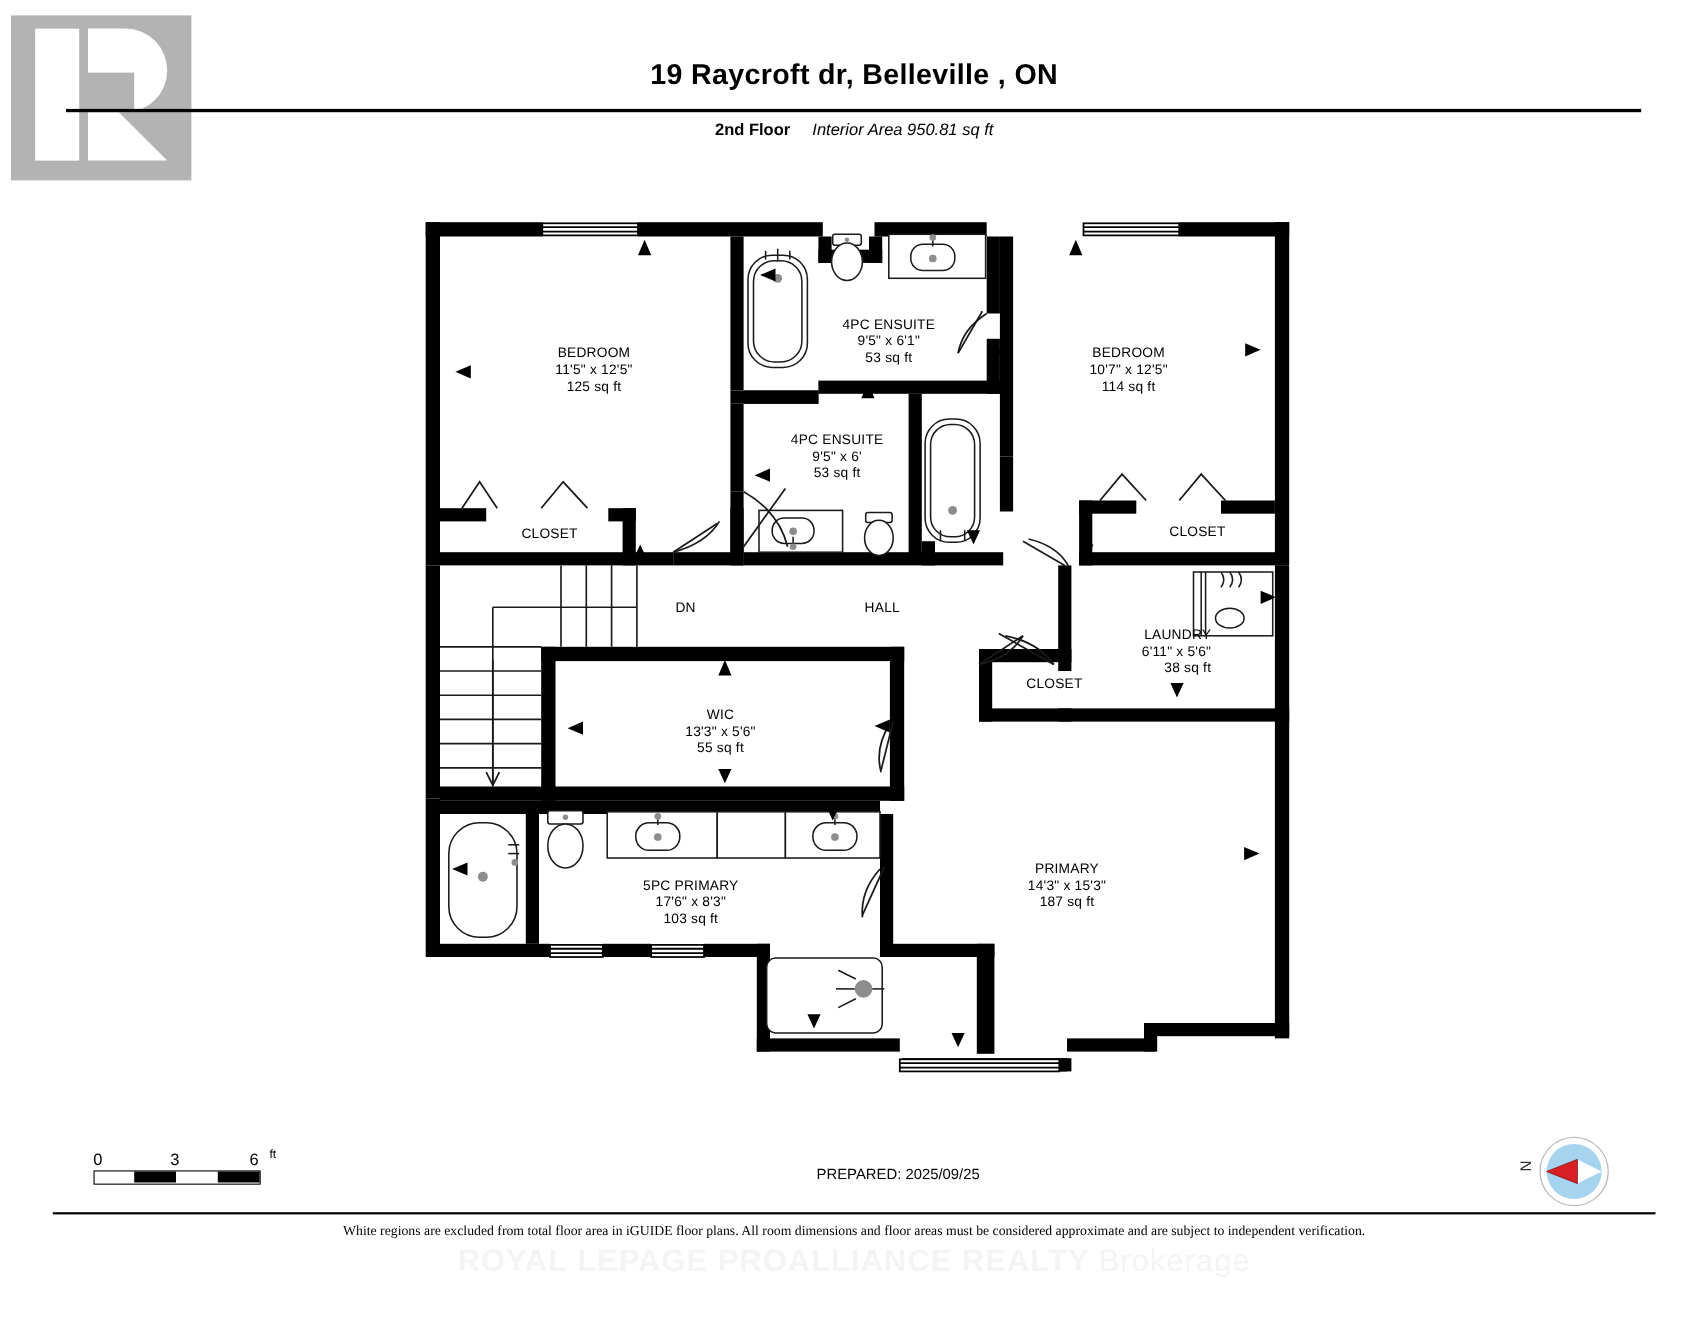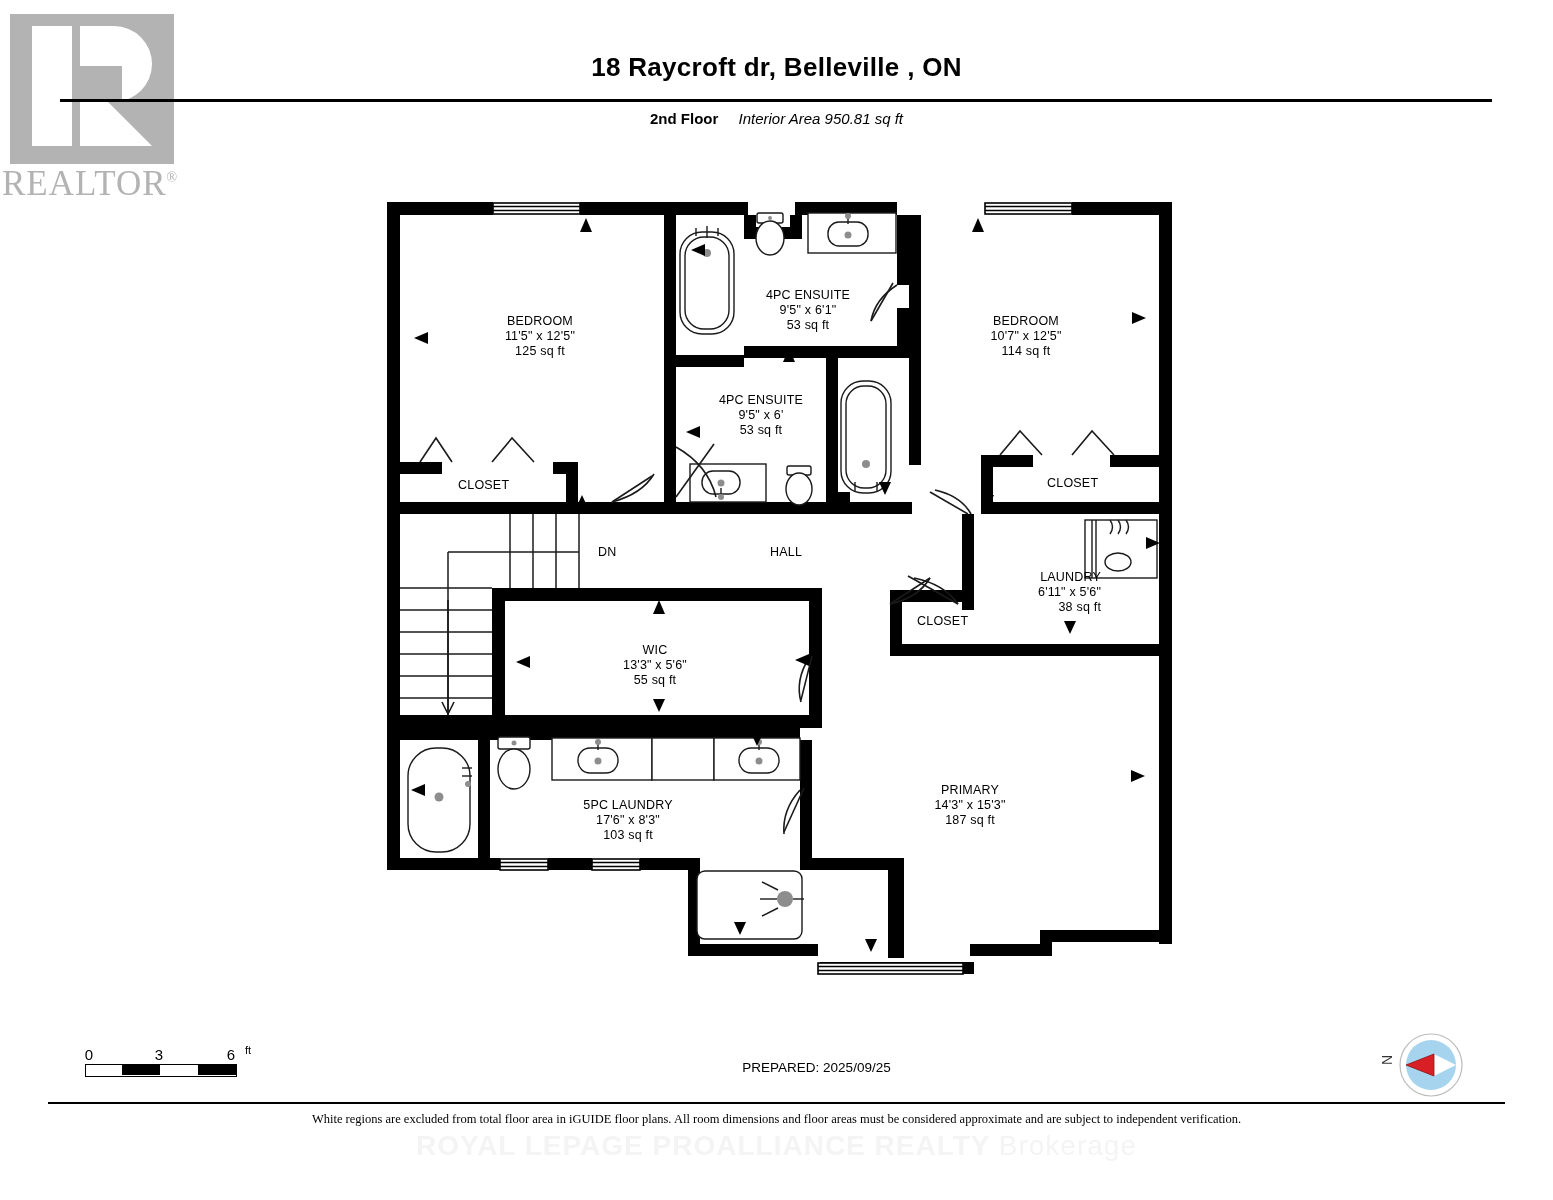--- a/index.html
+++ b/index.html
@@ -24,21 +24,21 @@
 
   
   #floorplan{position:absolute;left:0;top:0;width:1553px;height:1200px;}
 
   
   .room-label{position:absolute;text-align:center;font-size:12.5px;line-height:15px;
       white-space:nowrap;letter-spacing:.2px;}
   .room-label .rl-name{display:block;}
   .room-label .rl-dim{display:block;}
   .room-label .rl-area{display:block;}
-  .plain-label{position:absolute;font-size:12.5px;letter-spacing:.2px;white-space:nowrap;}
+  .plain-label{position:absolute;font-size:12.5px;letter-spacing:.2px;white-space:nowrap;margin-left:16px;}
 
   
   #scalebar{position:absolute;left:85px;top:1046px;}
   #scalebar .ticks{position:relative;height:18px;width:160px;}
   #scalebar .ticks span{position:absolute;top:0;font-size:15px;transform:translateX(-50%);}
   #scalebar .bar{position:relative;width:152px;height:13px;border:1.5px solid #000;box-sizing:border-box;background:#fff;}
   #scalebar .bar i{position:absolute;top:0;height:10px;background:#000;display:block;}
   #scalebar .ft{position:absolute;left:160px;top:-2px;font-size:11px;}
 
   
@@ -60,24 +60,23 @@
 <body>
 
 <div id="realtor-logo">
   <div class="rbox"></div>
   <svg width="164" height="150" viewBox="0 0 164 150">
     <rect x="22" y="12" width="40" height="120" fill="#fff"></rect>
     <path d="M70 12 h34 a38 38 0 0 1 0 76 h-34 z" fill="#fff"></path>
     <path d="M70 60 L142 132 L70 132 Z" fill="#fff"></path>
     <rect x="66" y="52" width="46" height="36" fill="#b3b3b3"></rect>
   </svg>
-  <div class="rword"><span>REALTOR</span><sup>®</sup></div>
-</div>
-
-<div id="page-title">18 Raycroft dr, Belleville , ON</div>
+</div>
+
+<div id="page-title">19 Raycroft dr, Belleville , ON</div>
 <div id="header-rule"></div>
 <div id="floor-line">
   <span class="fl-name">2nd Floor</span>
   <span class="fl-area">Interior Area 950.81 sq ft</span>
 </div>
 
 <svg id="floorplan" viewBox="0 0 1553 1200">
   <g fill="#000">
 
     <rect x="387" y="202" width="106" height="13"></rect>
@@ -371,21 +370,21 @@
   <span class="rl-name">LAUNDRY</span>
   <span class="rl-dim">6'11" x 5'6"</span>
   <span class="rl-area">38 sq ft</span>
 </div>
 <div class="room-label" style="left:655px;top:643px;transform:translateX(-50%)">
   <span class="rl-name">WIC</span>
   <span class="rl-dim">13'3" x 5'6"</span>
   <span class="rl-area">55 sq ft</span>
 </div>
 <div class="room-label" style="left:628px;top:798px;transform:translateX(-50%)">
-  <span class="rl-name">5PC LAUNDRY</span>
+  <span class="rl-name">5PC PRIMARY</span>
   <span class="rl-dim">17'6" x 8'3"</span>
   <span class="rl-area">103 sq ft</span>
 </div>
 <div class="room-label" style="left:970px;top:783px;transform:translateX(-50%)">
   <span class="rl-name">PRIMARY</span>
   <span class="rl-dim">14'3" x 15'3"</span>
   <span class="rl-area">187 sq ft</span>
 </div>
 
 <div class="plain-label" style="left:458px;top:478px">CLOSET</div>

